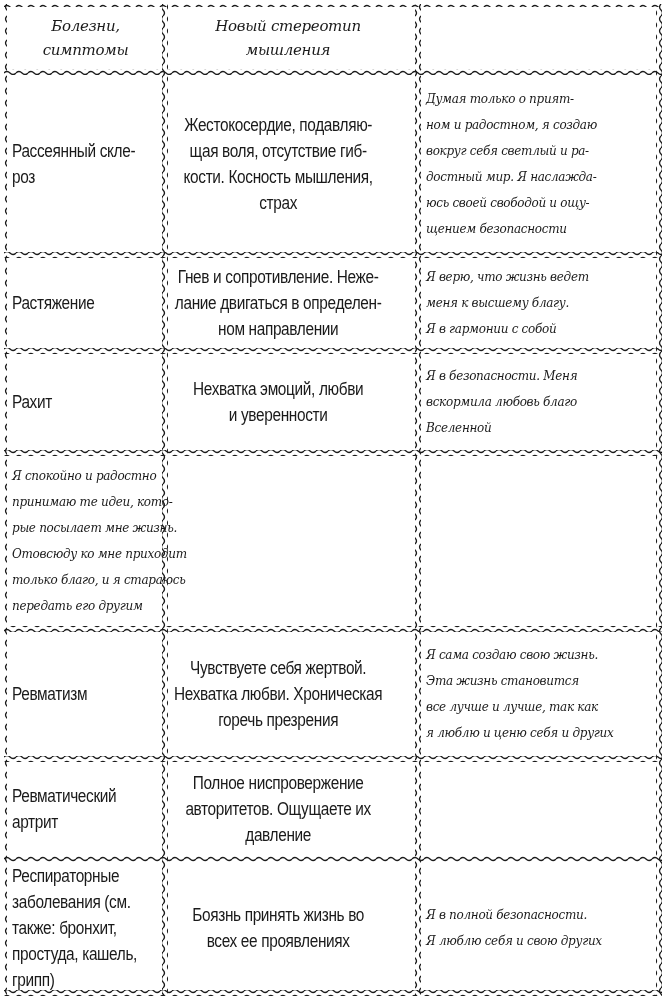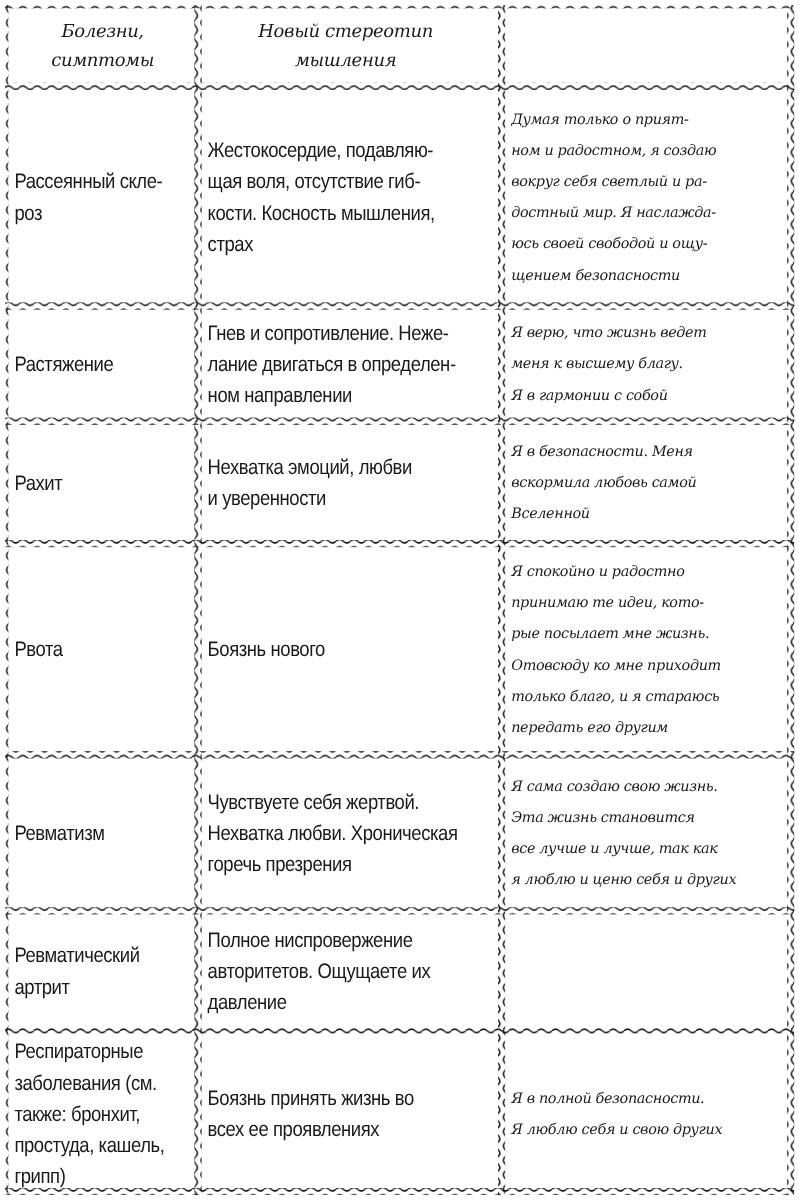--- a/index.html
+++ b/index.html
@@ -3,21 +3,21 @@
 <meta charset="utf-8">
 <style>
   html, body { margin: 0; padding: 0; background: #ffffff; }
   body { width: 666px; height: 1000px; overflow: hidden; position: relative;
          font-family: "Liberation Sans", sans-serif; color: #1a1a1a; }
   .table { position: absolute; left: 4px; top: 4px; width: 658px; height: 992px; }
   .row { position: absolute; left: 0; width: 658px; display: flex; }
   .cell { position: relative; box-sizing: border-box; height: 100%;
           display: flex; align-items: center; padding: 0 6px 0 8px; }
   .c1 { width: 161px; justify-content: flex-end; }
-  .c2 { width: 253px; }
+  .c2 { width: 253px; text-align: center; }
   .c3 { width: 244px; }
   .print { font-family: "Liberation Sans", sans-serif; font-size: 17.5px;
            line-height: 26px; letter-spacing: -0.4px; transform: scaleX(0.88);
            transform-origin: left center; white-space: pre-line; width: 114%; }
   .script { font-family: "DejaVu Serif", serif; font-style: italic; font-size: 12px;
             line-height: 26px; letter-spacing: -0.3px; white-space: pre-line; }
   .hdr { justify-content: center; text-align: center; }
   .hdr .script { font-size: 15px; line-height: 24px; }
   svg.grid { position: absolute; left: 0; top: 0; pointer-events: none; }
 </style>
@@ -77,32 +77,26 @@
   <div class="row" style="top:347px;height:102px;">
     <div class="cell c1">
         <span class="print">Рахит</span>
       </div>
     <div class="cell c2">
         <span class="print">Нехватка эмоций, любви
 и уверенности</span>
       </div>
     <div class="cell c3">
         <span class="script">Я в безопасности. Меня
-вскормила любовь самой
+вскормила любовь благо
 Вселенной</span>
       </div>
   </div>
 
   <div class="row" style="top:449px;height:176px;">
-    <div class="cell c1">
-        <span class="print">Рвота</span>
-      </div>
-    <div class="cell c2">
-        <span class="print">Боязнь нового</span>
-      </div>
     <div class="cell c3">
         <span class="script">Я спокойно и радостно
 принимаю те идеи, кото-
 рые посылает мне жизнь.
 Отовсюду ко мне приходит
 только благо, и я стараюсь
 передать его другим</span>
       </div>
   </div>
 

